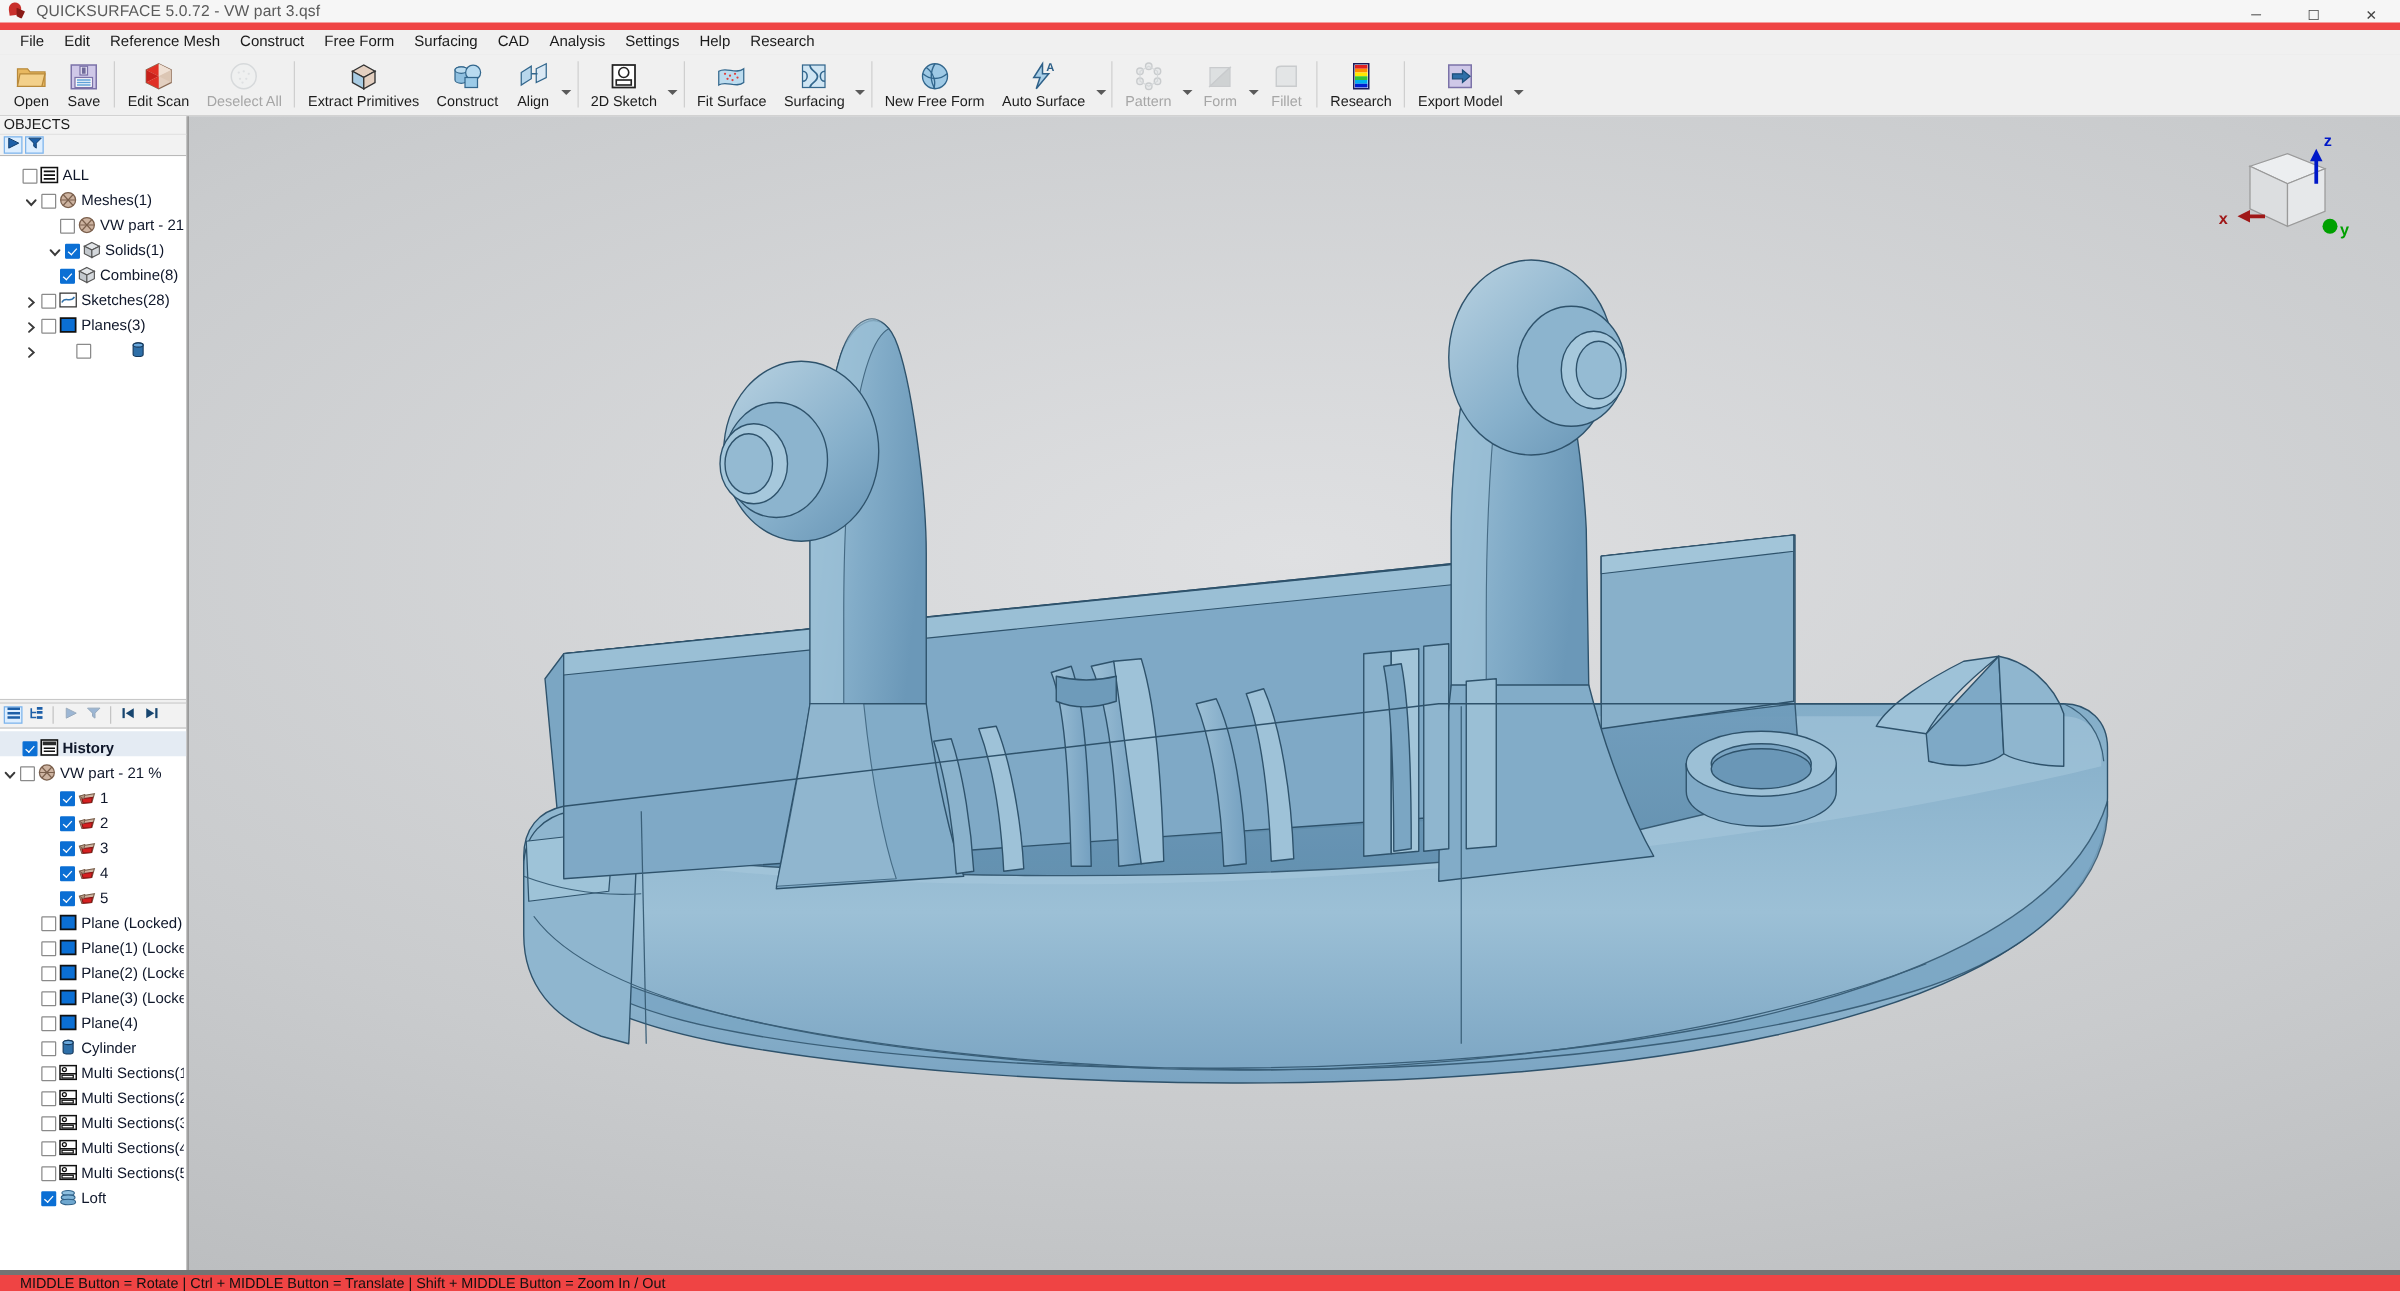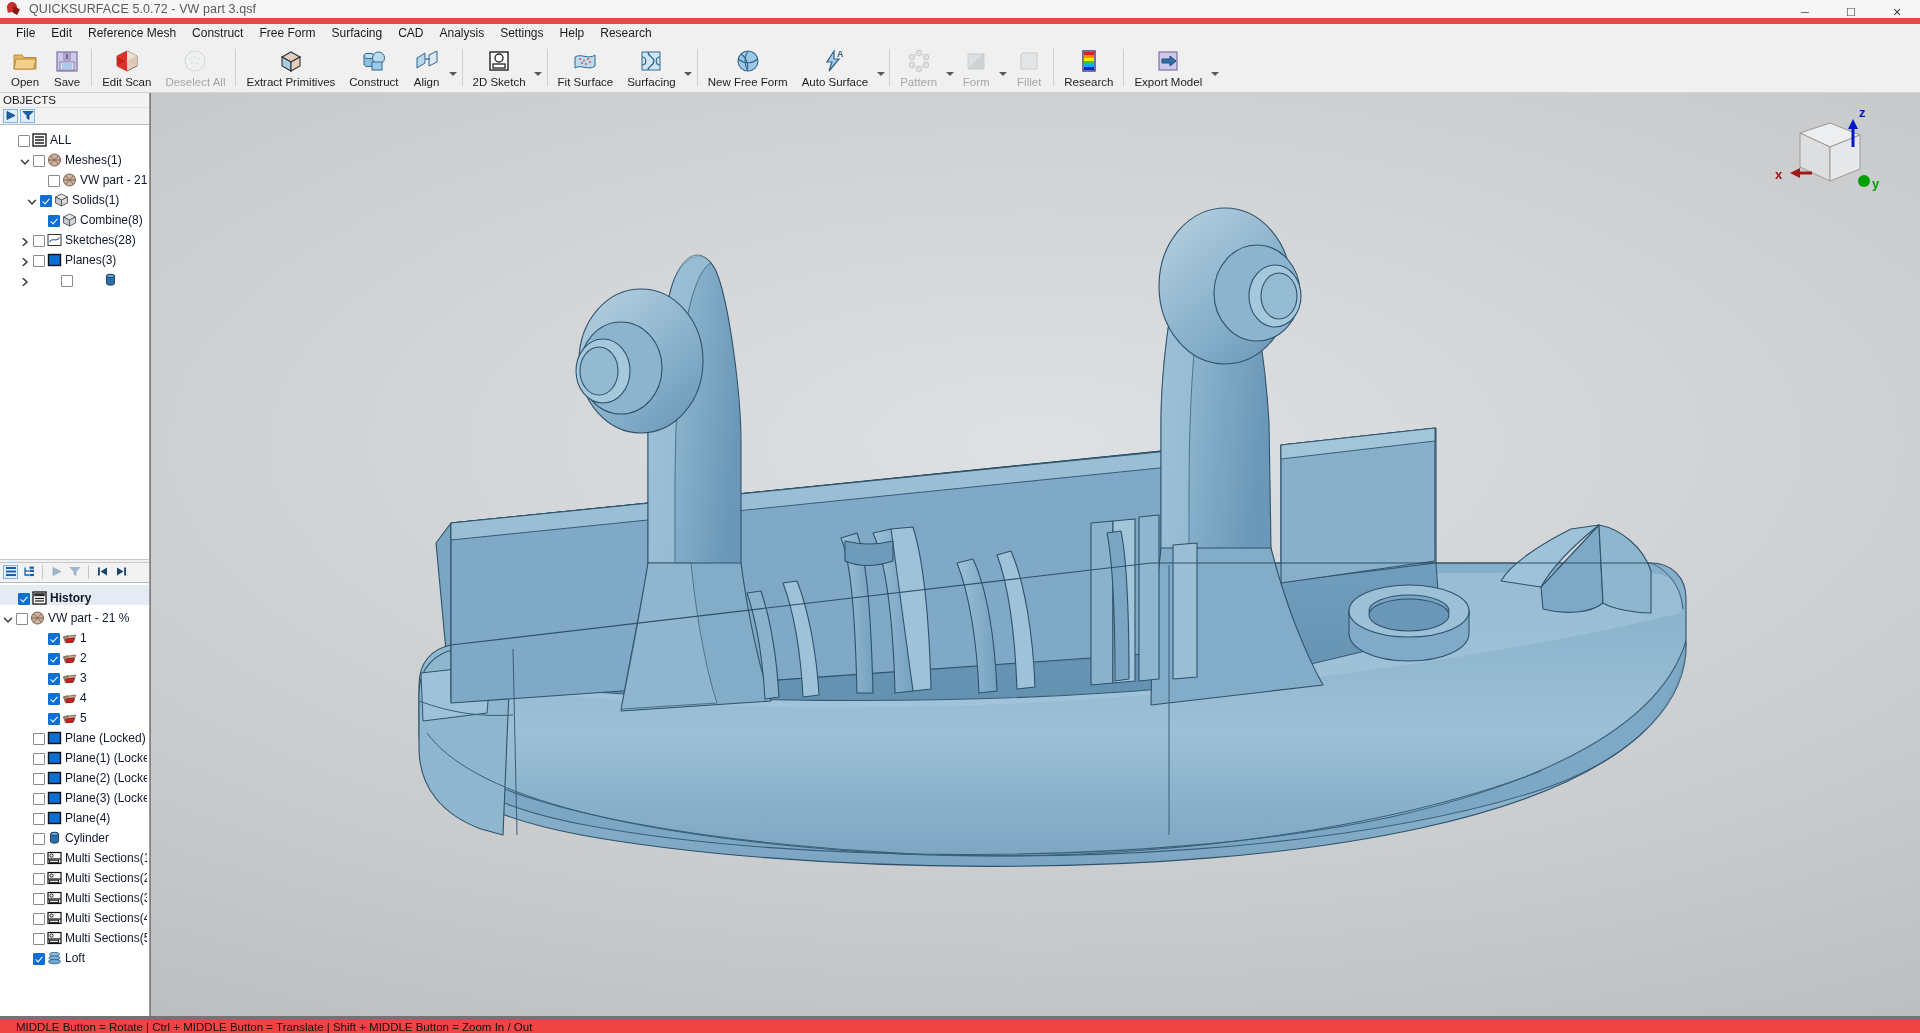--- a/index.html
+++ b/index.html
@@ -445,21 +445,21 @@
           <span class="ticon"><svg width="15" height="14" viewBox="0 0 15 14">
               <circle cx="7.5" cy="7" r="6" fill="#cdb3a0" stroke="#7a5f4c" stroke-width="1"></circle>
                 <g stroke="#7a5f4c" stroke-width="0.9" fill="none">
                 <path d="M1.8,7 L13.2,7"></path>
                 <path d="M3.5,2.6 L11.5,11.4"></path>
                 <path d="M11.5,2.6 L3.5,11.4"></path>
               </g>
             </svg></span>
           <span class="tlabel">VW part - 21 % (T:</span>
         </div>
-        <div class="trow" style="padding-left: 24px;">
+        <div class="trow" style="padding-left: 24px; margin-left: 12px;">
           <span class="twist">
             <svg width="10" height="10" viewBox="0 0 10 10">
               <path d="M1.5,3.2 L5,7 L8.5,3.2" fill="none" stroke="#3a3a3a" stroke-width="1.5" stroke-linecap="round"></path>
             </svg>
           </span>
           <span class="cbx checked"></span>
           <span class="ticon"><svg width="15" height="14" viewBox="0 0 15 14">
               <polygon points="7.5,1 13.5,4 7.5,7 1.5,4" fill="#e2e5e8" stroke="#555" stroke-width="0.9"></polygon>
                 <polygon points="1.5,4 7.5,7 7.5,13 1.5,10" fill="#c3c8cd" stroke="#555" stroke-width="0.9"></polygon>
                 <polygon points="13.5,4 7.5,7 7.5,13 13.5,10" fill="#d4d8dc" stroke="#555" stroke-width="0.9"></polygon>

